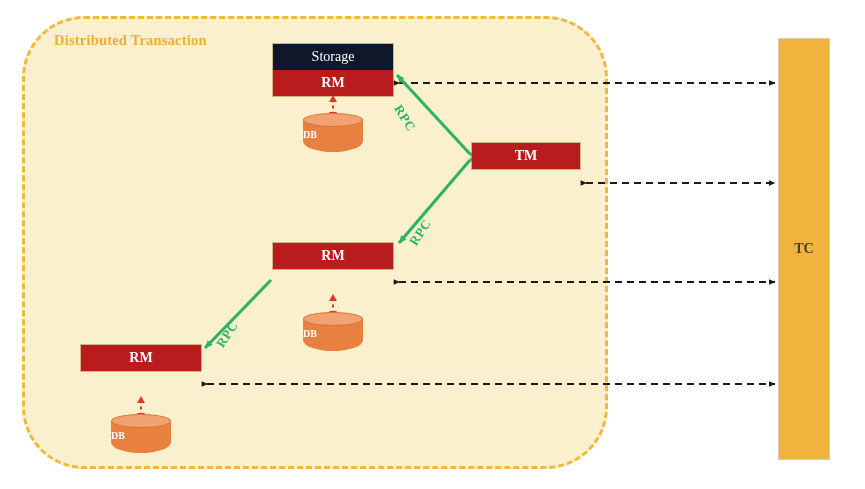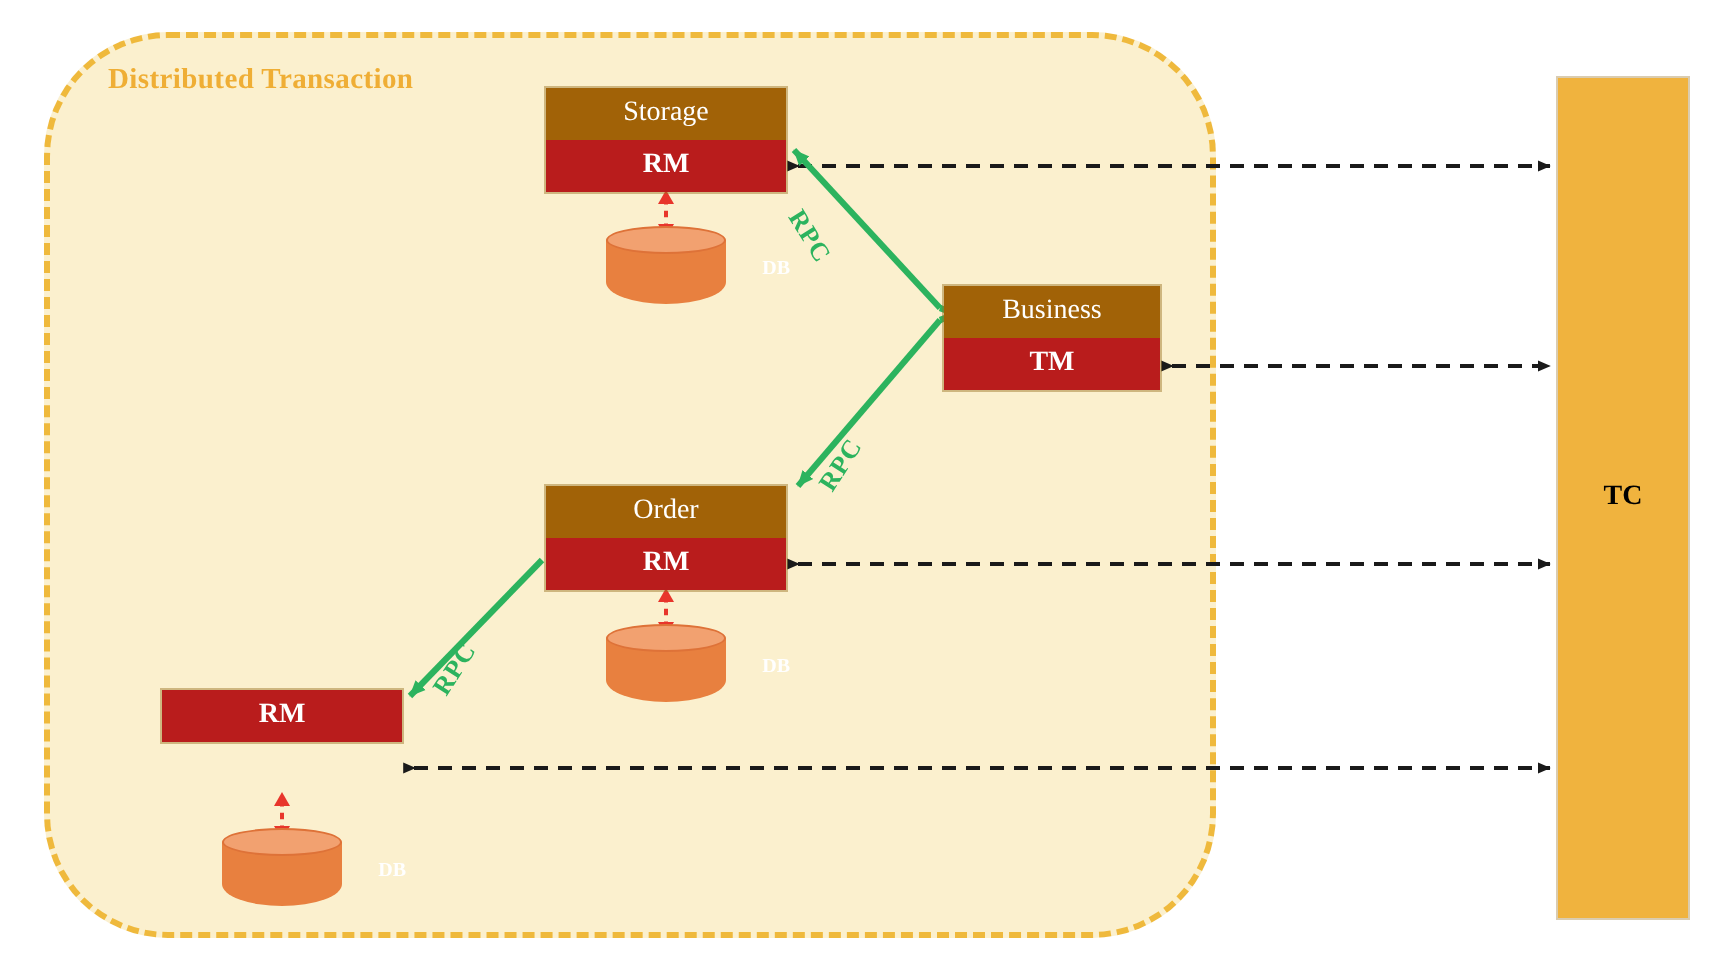--- a/index.html
+++ b/index.html
@@ -26,59 +26,59 @@
     left:54px;top:28px;
     font-size:14.5px;font-weight:bold;
     color:#EFAE35;
     letter-spacing:.2px;
     white-space:nowrap;
   }
 
   
   .svc{position:absolute;width:120px;box-shadow:0 0 0 1px rgba(150,110,30,.45);}
   .svc .top{
-    height:26px;background:#a16207;
+    height:26px;background:#0f172a;
     color:#ffffff;font-size:14px;
     display:flex;align-items:center;justify-content:center;
     white-space:nowrap;
   }
   .svc .bot{
     height:26px;background:#b91c1c;
     color:#ffffff;font-size:14px;font-weight:bold;
     display:flex;align-items:center;justify-content:center;
     white-space:nowrap;
   }
   .svc-storage{left:273px;top:40px;}
   .svc-order{left:273px;top:239px;}
   .svc-account{left:81px;top:341px;}
   .svc-business{left:472px;top:139px;width:108px;}
 
   
   .tc-box{
-    position:absolute;left:779px;top:35px;width:65px;height:420px;
+    position:absolute;left:779px;top:35px;width:50px;height:420px;
     background:#F0B33E;
-    color:#000000;font-size:14px;font-weight:bold;
+    color:#404040;font-size:14px;font-weight:bold;
     display:flex;align-items:center;justify-content:center;
     box-shadow:0 0 0 1px rgba(150,110,30,.35);
   }
 
   
   .db{position:absolute;width:60px;height:44px;}
   .db .body{
     position:absolute;left:0;top:7px;width:60px;height:32px;
     background:#E8803F;border-radius:0 0 30px 30px / 0 0 11px 11px;
   }
   .db .top-e{
     position:absolute;left:0;top:0;width:60px;height:14px;
     background:#F2A170;border-radius:50%;
     border:1px solid #DE7238;box-sizing:border-box;
   }
   .db .lbl{
     position:absolute;left:0;top:16px;width:60px;
-    text-align:right;color:#ffffff;font-size:10px;font-weight:bold;margin-left:32px;
+    text-align:left;color:#ffffff;font-size:10px;font-weight:bold;
   }
   .db-storage{left:303px;top:109px;}
   .db-order{left:303px;top:308px;}
   .db-account{left:111px;top:410px;}
 
   
   .ovl{position:absolute;left:0;top:0;width:865px;height:489px;pointer-events:none;}
 
   
   .rpc{
@@ -156,30 +156,28 @@
       <path d="M141,416 L137,409 L145,409 z"></path>
     </g>
   </svg>
 
   <div class="svc svc-storage">
     <div class="top">Storage</div>
     <div class="bot">RM</div>
   </div>
 
   <div class="svc svc-order">
-    <div class="top">Order</div>
     <div class="bot">RM</div>
   </div>
 
   <div class="svc svc-account">
     <div class="bot">RM</div>
   </div>
 
   <div class="svc svc-business">
-    <div class="top">Business</div>
     <div class="bot">TM</div>
   </div>
 
   <div class="db db-storage">
     <div class="body"></div>
     <div class="top-e"></div>
     <div class="lbl">DB</div>
   </div>
 
   <div class="db db-order">

